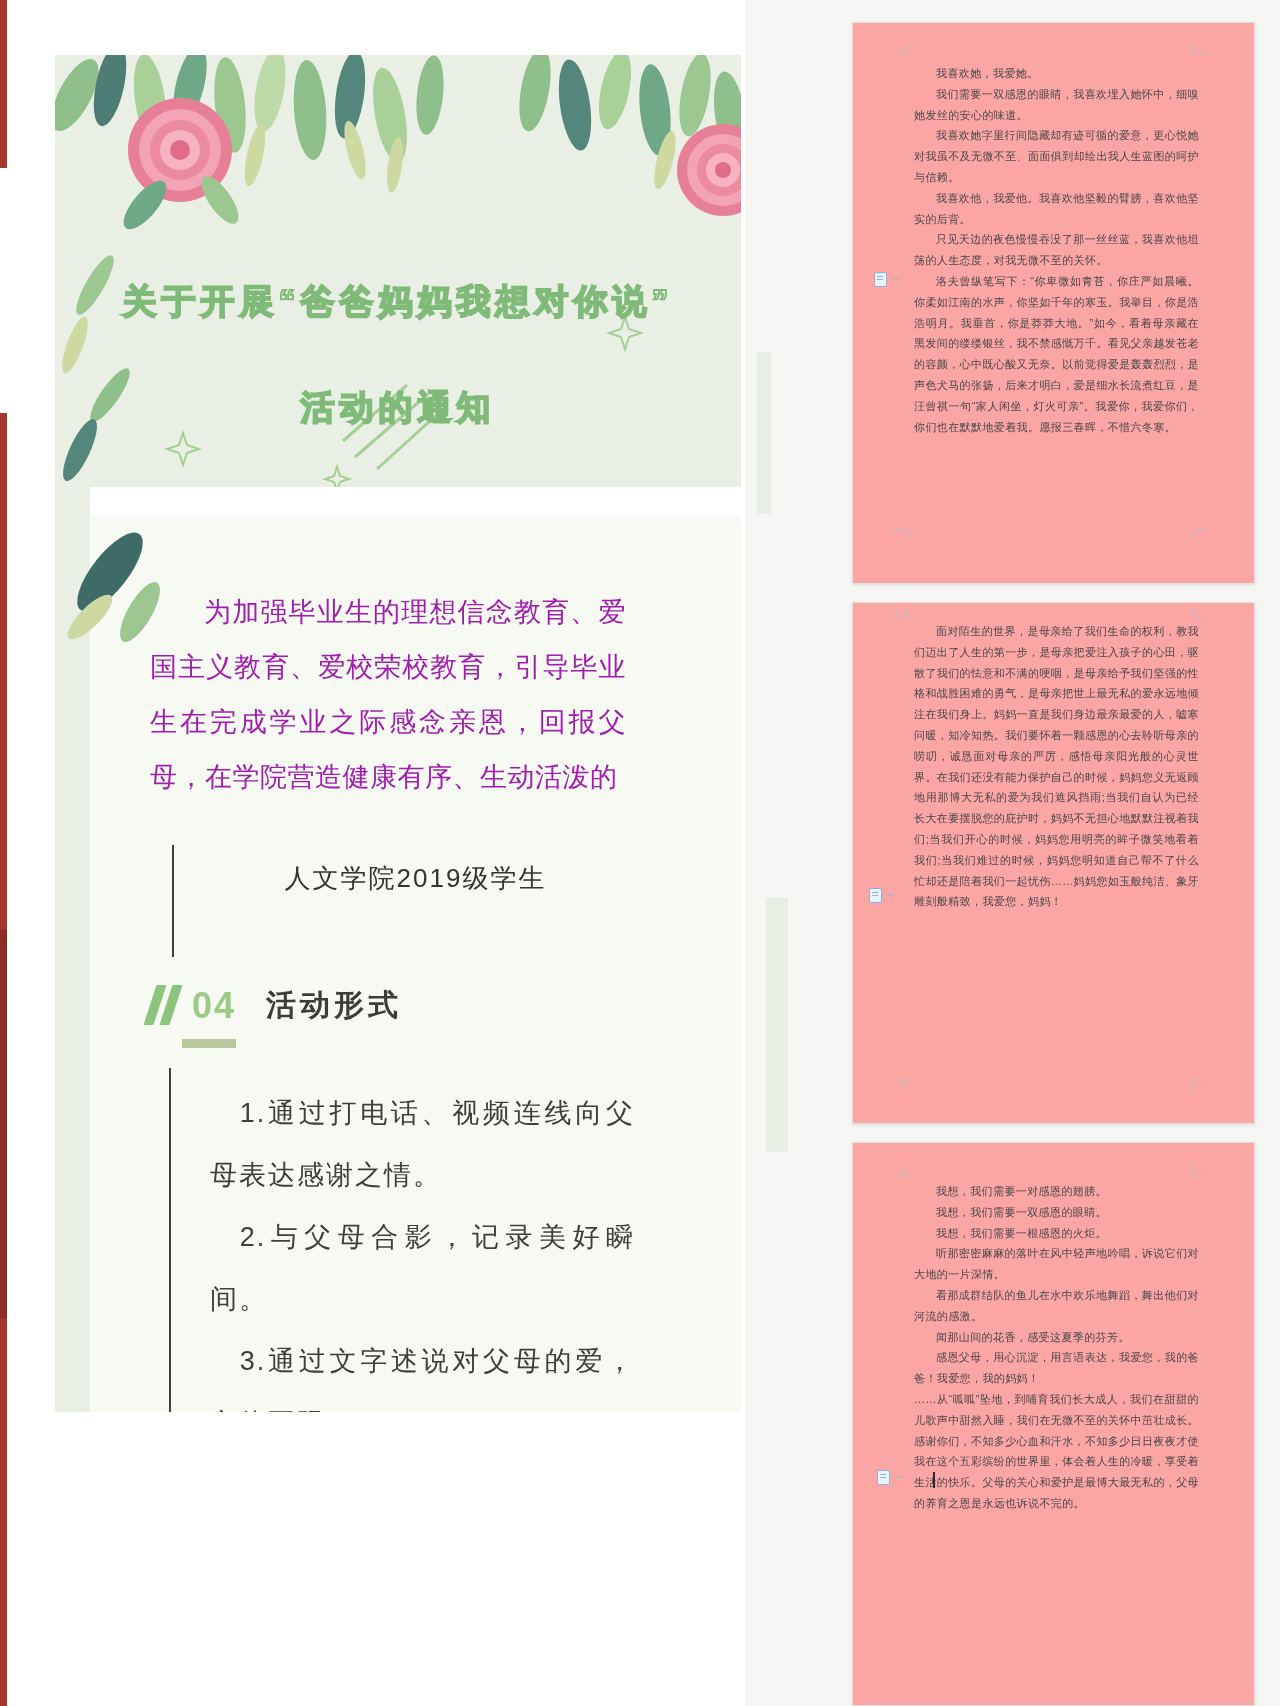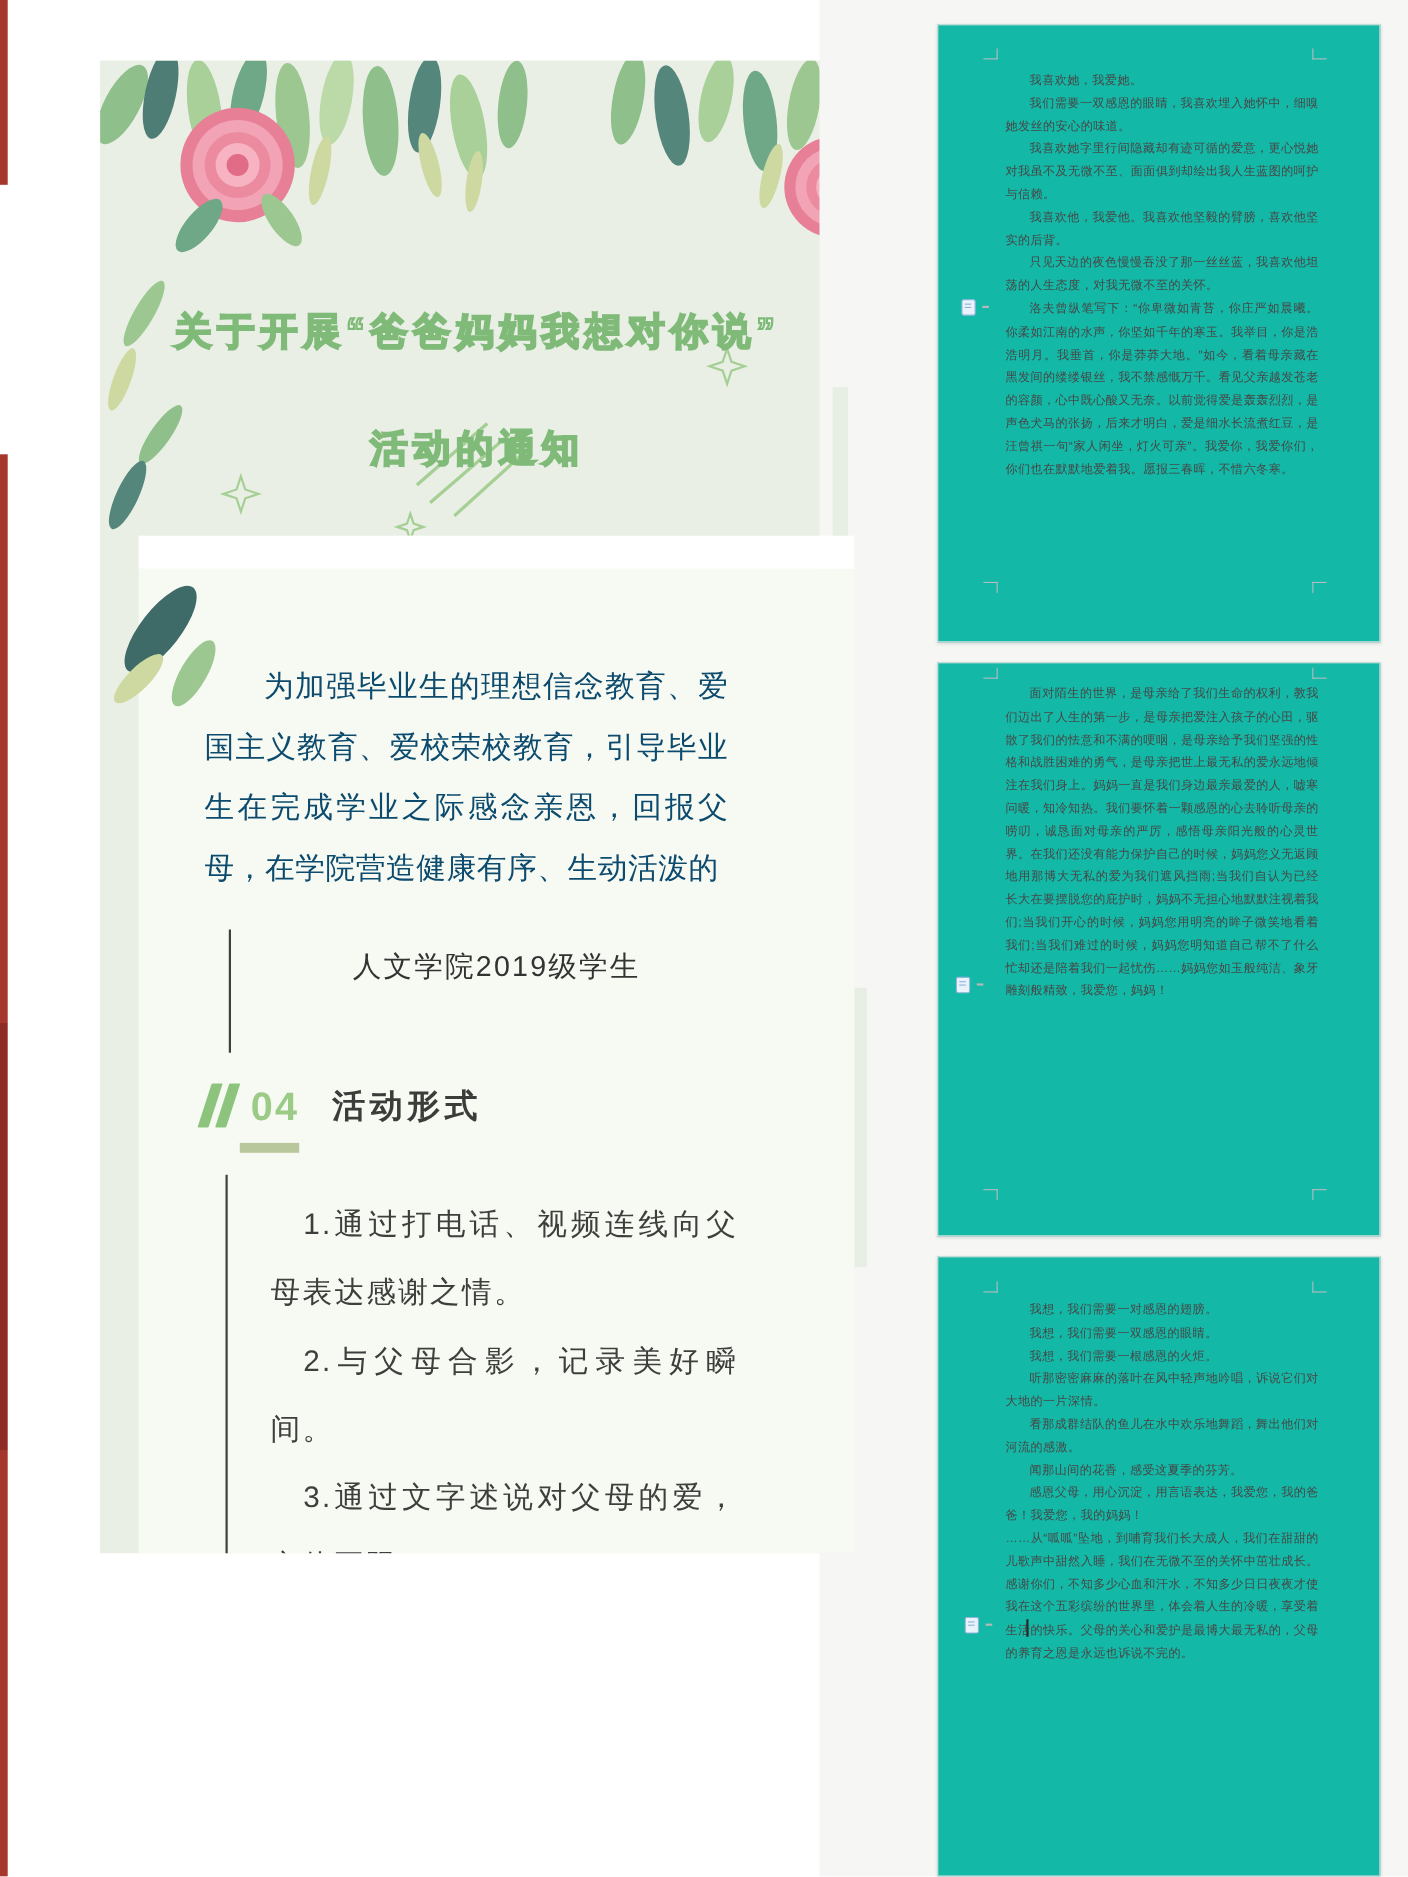--- a/index.html
+++ b/index.html
@@ -9,39 +9,39 @@
     font-family:"Liberation Sans","DejaVu Sans",sans-serif;
   }
   
   .edge-red{position:absolute;left:0;width:7px;background:#a5372c;}
   .edge-red.seg1{top:0;height:168px;}
   .edge-red.seg2{top:413px;height:1293px;background:linear-gradient(#a5372c 0 40%, #8e2b22 40% 70%, #a5372c 70%);}
 
   
   .poster{
     position:absolute;left:55px;top:55px;width:686px;height:1357px;
-    background:#e9efe5;overflow:hidden;margin-left:36px;
+    background:#e9efe5;overflow:hidden;
   }
   .poster-header{position:absolute;top:0;left:0;width:686px;height:432px;}
   .poster-title{
     position:absolute;width:100%;text-align:center;
     font-weight:800;font-size:34px;letter-spacing:5px;
     color:#f4f9f0;-webkit-text-stroke:2px #7fba78;
     z-index:3;
   }
   .poster-title.l1{top:224px;}
   .poster-title.l2{top:330px;}
   .white-band{position:absolute;left:35px;top:432px;width:651px;height:30px;background:#ffffff;z-index:2;}
   .poster-card{
     position:absolute;left:35px;top:462px;width:651px;height:1189px;
     background:#f6faf2;z-index:1;overflow:visible;
   }
   .intro{
-    position:absolute;top:80px;left:60px;width:476px;
-    font-size:27px;line-height:55px;letter-spacing:.5px;color:#0c4a6e;
+    position:absolute;top:68px;left:60px;width:476px;
+    font-size:27px;line-height:55px;letter-spacing:.5px;color:#a21caf;
     text-align:justify;text-indent:2em;margin:0;font-weight:500;
   }
   .byline-line{position:absolute;left:82px;top:328px;width:2px;height:112px;background:#3c3f3c;}
   .byline{position:absolute;top:344px;left:0;width:100%;text-align:center;
     font-size:26px;letter-spacing:2px;color:#333;margin:0;font-weight:500;}
   .sec-head{position:absolute;left:60px;display:flex;height:48px;}
   .sec-head.s04{top:468px;}
   .sec-head.s05{top:1163px;}
   .slash{display:inline-block;width:10px;height:40px;background:#8cc47e;transform:skewX(-18deg);margin-right:6px;border-radius:1px;}
   .sec-num{font-size:36px;font-weight:800;color:#9ccb87;margin-left:10px;letter-spacing:2px;}
@@ -55,21 +55,21 @@
   }
   
   .leaf-under{position:absolute;left:10px;top:462px;z-index:4;}
 
   
   .doc-area{position:absolute;left:745px;top:0;width:535px;height:1706px;background:#f6f6f4;}
   .sliver{position:absolute;background:#e7eee3;}
   .sliver.a{left:12px;top:352px;width:14px;height:162px;}
   .sliver.b{left:21px;top:898px;width:22px;height:254px;}
   .doc-page{
-    position:absolute;left:107px;width:403px;background:#14b8a6;
+    position:absolute;left:107px;width:403px;background:#fca5a5;
     border:1px solid #e3e3df;box-shadow:0 1px 3px rgba(0,0,0,.12);
     box-sizing:border-box;
   }
   .doc-page.p1{top:22px;height:562px;}
   .doc-page.p2{top:602px;height:522px;}
   .doc-page.p3{top:1142px;height:564px;}
   .doc-text{position:absolute;left:61px;right:55px;}
   .p1 .doc-text{top:40px;}
   .p2 .doc-text{top:18px;}
   .p3 .doc-text{top:38px;}

